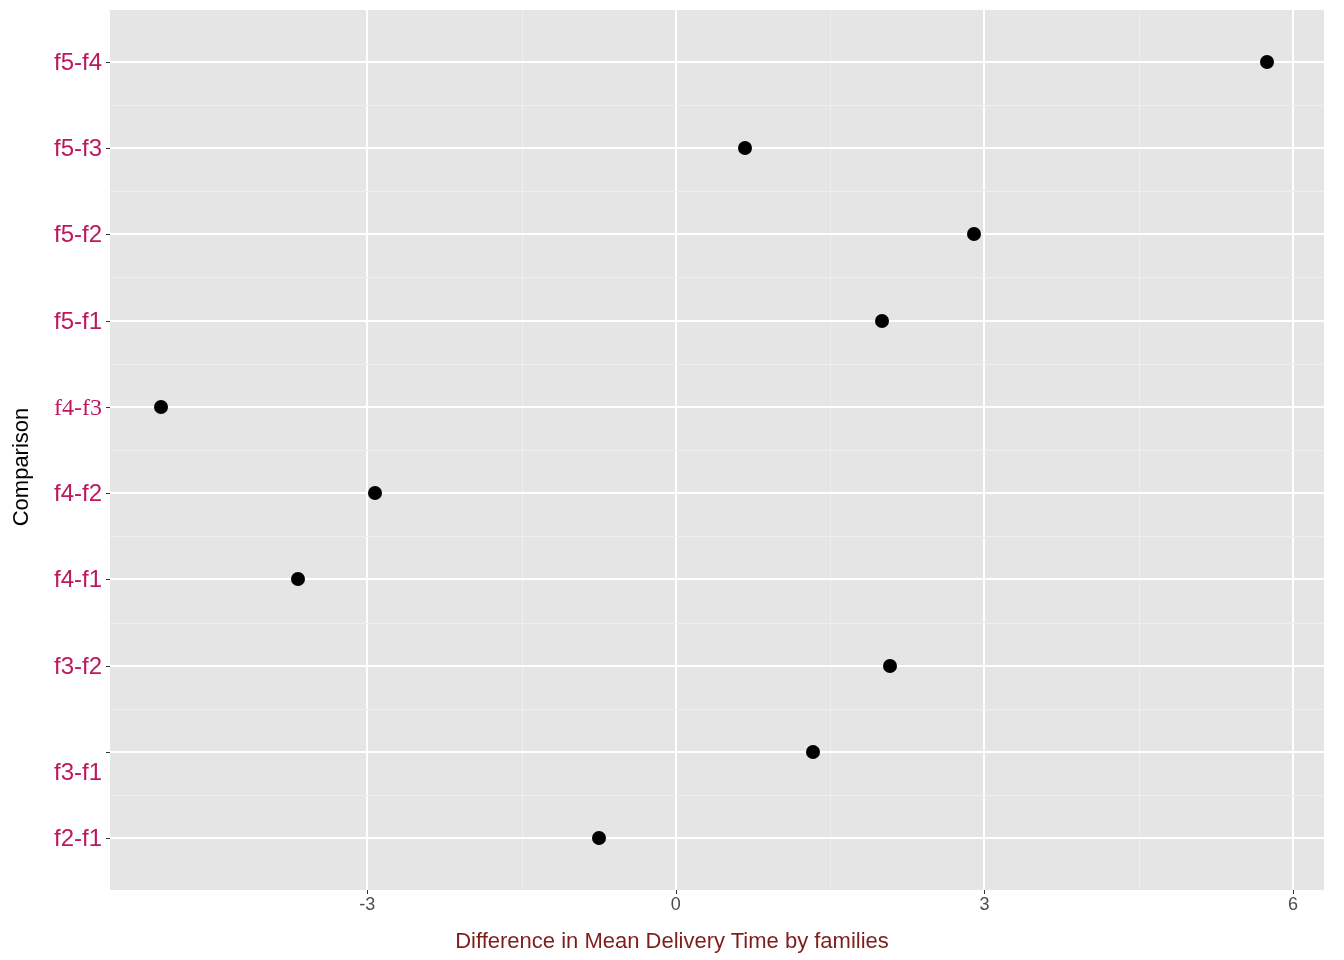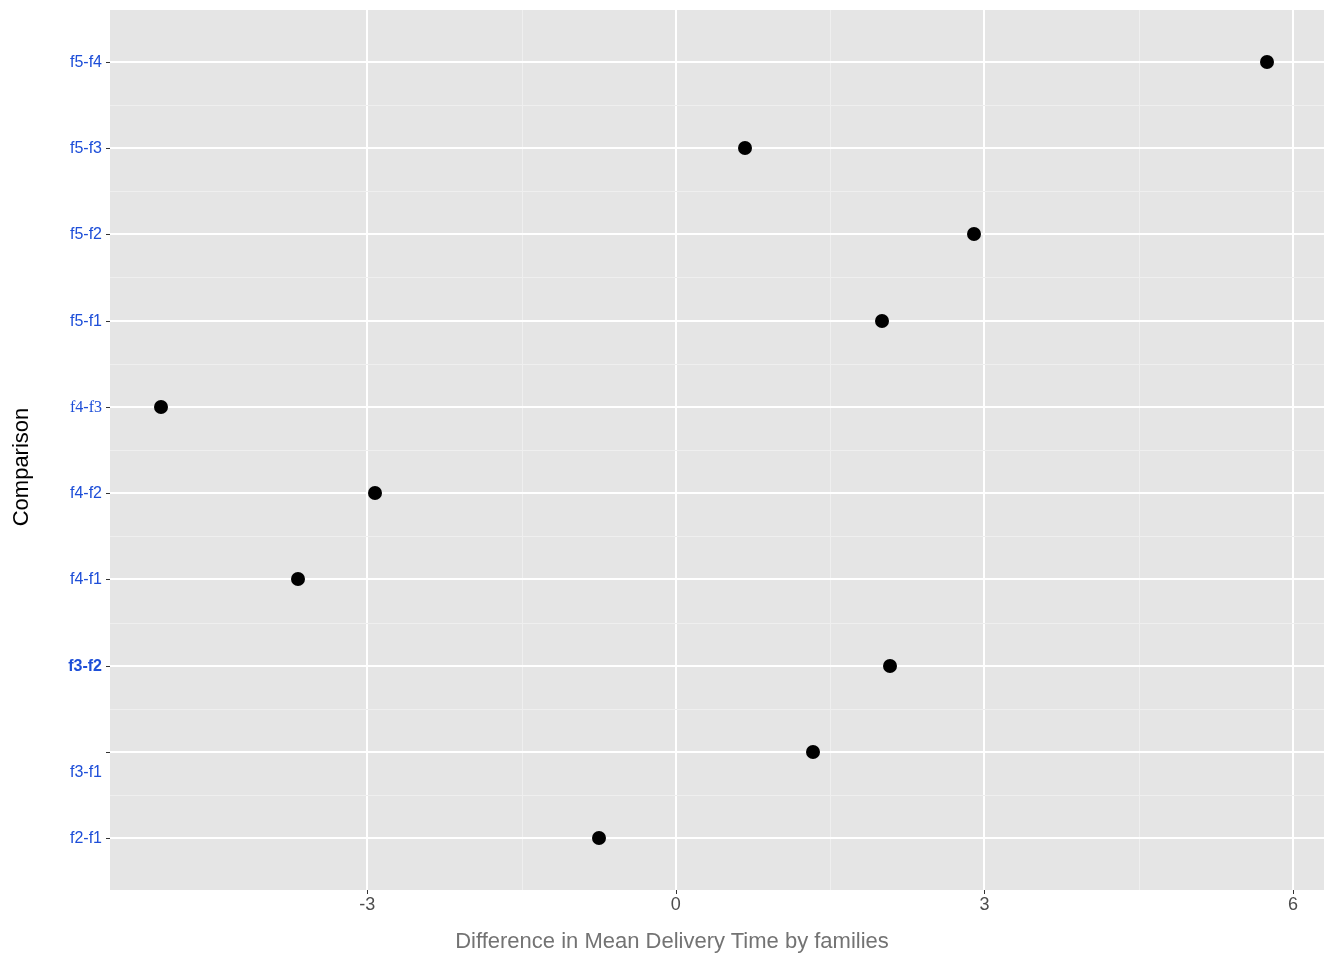--- a/index.html
+++ b/index.html
@@ -29,21 +29,21 @@
     transform: translateX(-50%);
     display: inline-block;
   }
   .x-axis-title {
     position: absolute;
     bottom: 6px;
     left: 0;
     right: 0;
     text-align: center;
     font-size: 22px;
-    color: #737373;
+    color: #7f1d1d;
   }
   .plot-area {
     position: absolute;
     left: 110px;
     top: 10px;
     right: 20px;
     bottom: 70px;
     background: #e5e5e5;
   }
   .grid-v-minor, .grid-h-minor {
@@ -71,22 +71,22 @@
     position: absolute;
     top: 100%;
     width: 1px;
     height: 4px;
     background: #333;
   }
   .tick-y {
     position: absolute;
     right: 100%;
     margin-right: 8px;
-    font-size: 16px;
-    color: #1d4ed8;
+    font-size: 24px;
+    color: #be185d;
     transform: translateY(-50%);
     white-space: nowrap;
   }
   .tick-y-mark {
     position: absolute;
     right: 100%;
     height: 1px;
     width: 4px;
     background: #333;
   }
@@ -139,21 +139,21 @@
       <div class="grid-h-minor" style="top: 20.5882%;"></div>
       <div class="grid-h-minor" style="top: 10.7843%;"></div>
       <div class="grid-h-major" style="top: 94.1176%;"></div>
       <div class="tick-y-mark" style="top: 94.1176%;"></div>
       <div class="tick-y" style="top: 94.1176%;">f2-f1</div>
       <div class="grid-h-major" style="top: 84.3137%;"></div>
       <div class="tick-y-mark" style="top: 84.3137%;"></div>
       <div class="tick-y" style="top: 84.3137%; margin-top: 20px;">f3-f1</div>
       <div class="grid-h-major" style="top: 74.5098%;"></div>
       <div class="tick-y-mark" style="top: 74.5098%;"></div>
-      <div class="tick-y" style="top: 74.5098%; font-weight: bold;">f3-f2</div>
+      <div class="tick-y" style="top: 74.5098%;">f3-f2</div>
       <div class="grid-h-major" style="top: 64.7059%;"></div>
       <div class="tick-y-mark" style="top: 64.7059%;"></div>
       <div class="tick-y" style="top: 64.7059%;">f4-f1</div>
       <div class="grid-h-major" style="top: 54.902%;"></div>
       <div class="tick-y-mark" style="top: 54.902%;"></div>
       <div class="tick-y" style="top: 54.902%;">f4-f2</div>
       <div class="grid-h-major" style="top: 45.098%;"></div>
       <div class="tick-y-mark" style="top: 45.098%;"></div>
       <div class="tick-y" style="top: 45.098%; font-family: Liberation Serif, serif;">f4-f3</div>
       <div class="grid-h-major" style="top: 35.2941%;"></div>

